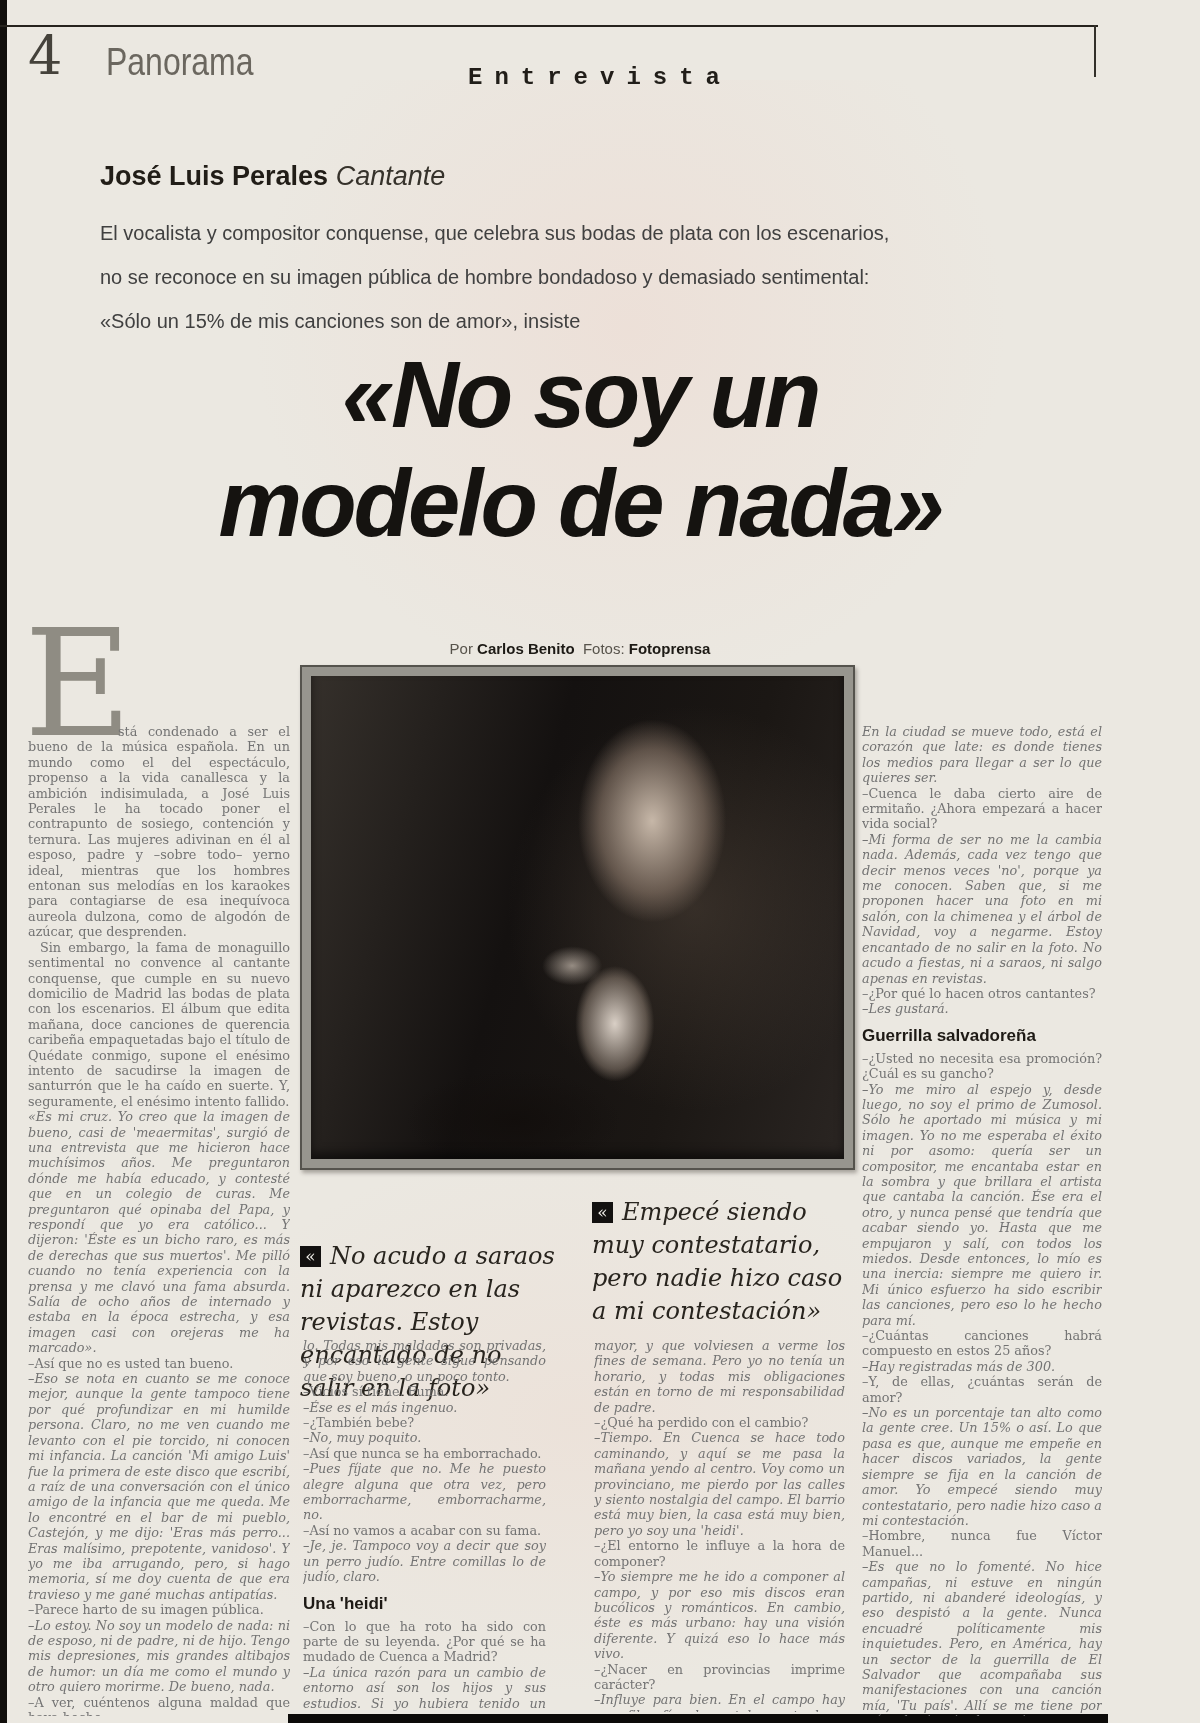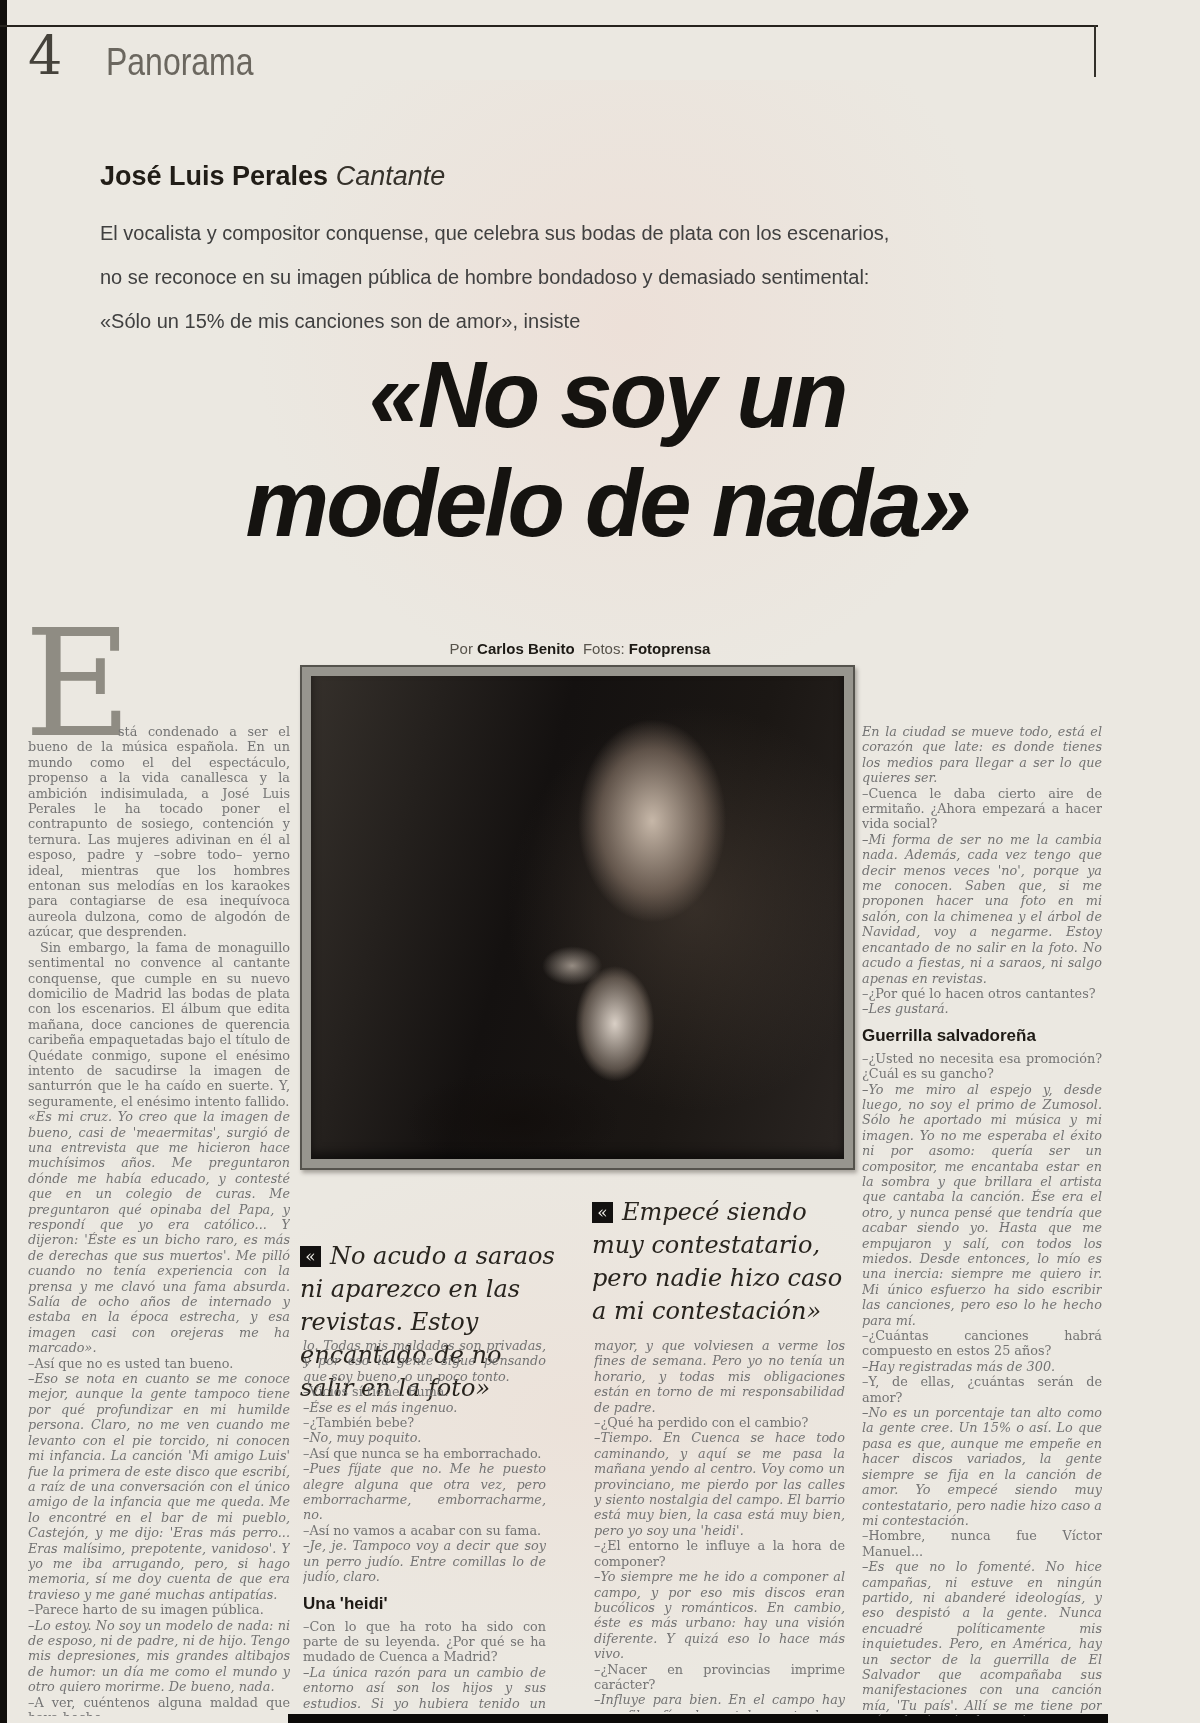--- a/index.html
+++ b/index.html
@@ -34,21 +34,21 @@
   
   .standfirst{position:absolute; left:100px; top:162px; width:1000px; text-align:left;}
   .sf-title{font-size:27px; color:#211d17; line-height:1.1;}
   .sf-title .nm{font-weight:bold;}
   .sf-title .role{font-weight:400; font-style:italic; color:#36322b;}
   .sf-line{margin-top:21px; font-size:20px; color:#404040;}
   .sf-line.first{margin-top:30px;}
 
   
   .headline{position:absolute; left:0; top:340px; width:1160px; text-align:center;
-    font-style:italic; font-weight:bold; font-size:94px; line-height:109px; letter-spacing:-3px; color:#151310;padding-left:27px;}
+    font-style:italic; font-weight:bold; font-size:94px; line-height:109px; letter-spacing:-3px; color:#151310;}
 
   
   .byline{position:absolute; left:200px; top:640px; width:760px; text-align:center; font-size:15px; color:#57534b;}
   .byline b{color:#1d1a15;text-align:center;}
 
   
   .photo-frame{position:absolute; left:300px; top:665px; width:555px; height:505px; box-sizing:border-box;
     background:#97958e; border:2px solid #55534d; padding:9px;
     box-shadow:2px 3px 4px rgba(40,35,28,.35);}
   .photo{width:100%; height:100%;
@@ -92,20 +92,21 @@
 
   <div class="wash1"></div>
   <div class="wash2"></div>
   <div class="edge-left"></div>
   <div class="edge-top"></div>
   <div class="edge-top-v"></div>
   <div class="edge-bottom"></div>
 
   <div class="page-number">4</div>
   <div class="section-name">Panorama</div>
+  <div class="center-title">Entrevista</div>
 
   <div class="standfirst">
     <div class="sf-title">
       <span class="nm">José Luis Perales</span>
       <span class="role">Cantante</span>
     </div>
     <div class="sf-line first">El vocalista y compositor conquense, que celebra sus bodas de plata con los escenarios,</div>
     <div class="sf-line">no se reconoce en su imagen pública de hombre bondadoso y demasiado sentimental:</div>
     <div class="sf-line">«Sólo un 15% de mis canciones son de amor», insiste</div>
   </div>

